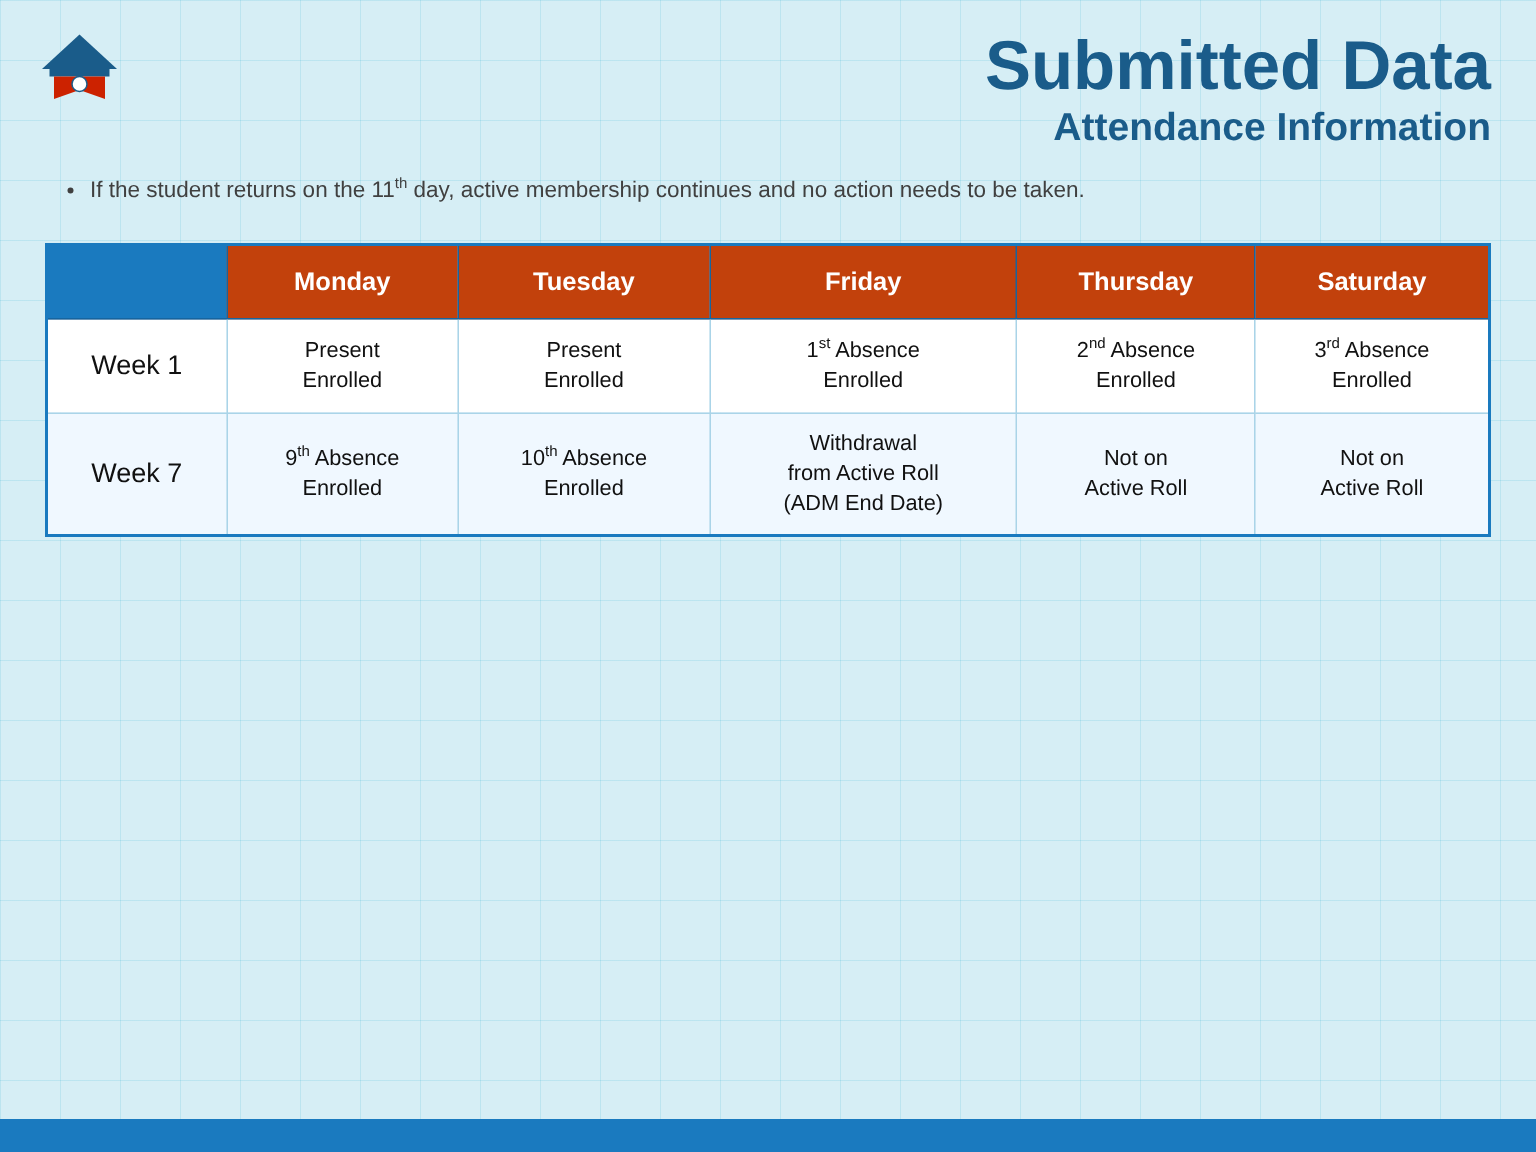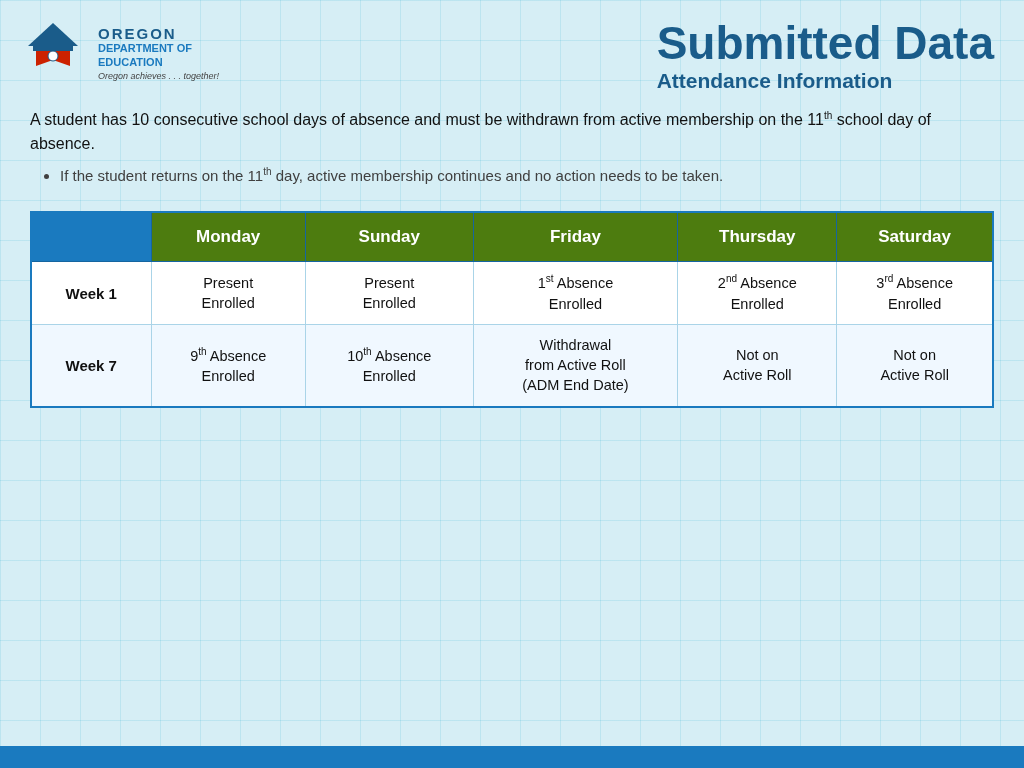--- a/index.html
+++ b/index.html
@@ -80,32 +80,32 @@
     }
 
     .logo-tagline {
       font-size: 9px;
       color: #444;
       font-style: italic;
       margin-top: 2px;
     }
 
     .header-title-block {
-      text-align: left;
+      text-align: right;
     }
 
     .main-title {
       font-size: 46px;
       font-weight: 900;
       color: #1a5c8a;
       line-height: 1.1;
     }
 
     .sub-title {
-      font-size: 21px;
+      font-size: 26px;
       font-weight: 700;
       color: #1a5c8a;
     }
 
     
     .content {
       flex: 1;
       padding: 5px 30px 0 30px;
       display: flex;
       flex-direction: column;
@@ -148,21 +148,21 @@
       margin-top: 8px;
     }
 
     table {
       width: 100%;
       border-collapse: collapse;
       border: 2px solid #1a7abf;
     }
 
     thead tr {
-      background-color: #4d7c0f;
+      background-color: #c2410c;
       margin-left: 40px;
     }
 
     thead th {
       color: white;
       font-weight: 700;
       font-size: 17px;
       padding: 14px 8px;
       text-align: center;
       border: 1px solid #1565a0;
@@ -185,22 +185,22 @@
       border: 1px solid #aad4e8;
       padding: 10px 8px;
       text-align: center;
       font-size: 14.5px;
       color: #111;
       line-height: 1.4;
       vertical-align: middle;
     }
 
     tbody td:first-child {
-      font-weight: 700;
-      font-size: 15px;
+      font-weight: 400;
+      font-size: 18px;
     }
 
     
     .bottom-bar {
       height: 22px;
       background: #1a7abf;
       margin-top: auto;
     }
   </style>
 </head>
@@ -215,55 +215,44 @@
 
       <svg class="oregon-logo" viewBox="0 0 70 70">
 
         <polygon points="35,5 10,28 60,28" fill="#1a5c8a"></polygon>
         <rect x="15" y="28" width="40" height="5" fill="#1a5c8a"></rect>
 
         <polygon points="18,33 52,33 52,48 35,42 18,48" fill="#cc2200"></polygon>
 
         <circle cx="35" cy="38" r="5" fill="white" stroke="#1a5c8a" stroke-width="1"></circle>
       </svg>
-      <div class="logo-text-block">
-        <div class="logo-oregon">OREGON</div>
-        <div class="logo-dept">
-          <span>DEPARTMENT OF</span><br>
-          <span>EDUCATION</span>
-        </div>
-        <div class="logo-tagline">Oregon achieves . . . together!</div>
-      </div>
     </div>
 
     <div class="header-title-block">
       <div class="main-title">Submitted Data</div>
       <div class="sub-title">Attendance Information</div>
     </div>
   </div>
 
   <div class="content">
 
-    <p class="description-text">
-      <span>A student has 10 consecutive school days of absence and must be withdrawn from active membership on the 11</span><sup>th</sup><span> school day of absence.</span>
-    </p>
 
     <ul class="bullet-list">
       <li>
         <span>If the student returns on the 11</span><sup>th</sup><span> day, active membership continues and no action needs to be taken.</span>
       </li>
     </ul>
 
     <div class="table-container">
       <table>
         <thead>
           <tr>
             <th></th>
             <th>Monday</th>
-            <th>Sunday</th>
+            <th>Tuesday</th>
             <th>Friday</th>
             <th>Thursday</th>
             <th>Saturday</th>
           </tr>
         </thead>
         <tbody>
 
           <tr>
             <td>Week 1</td>
             <td>Present<br>Enrolled</td>

